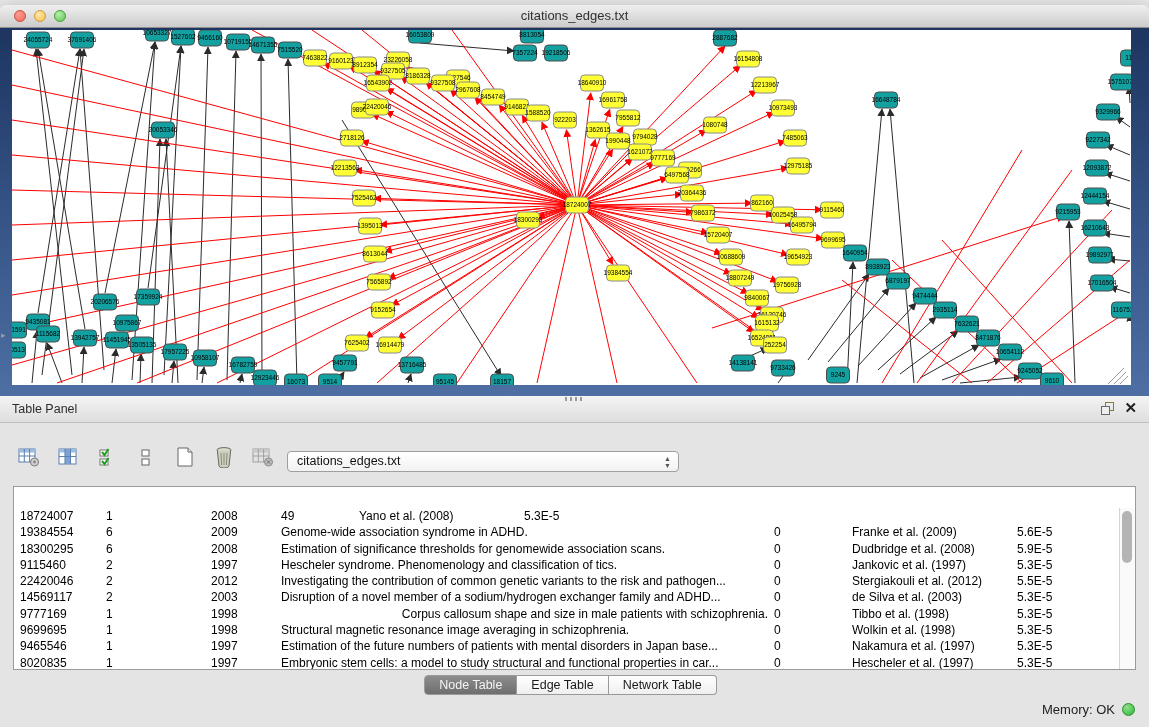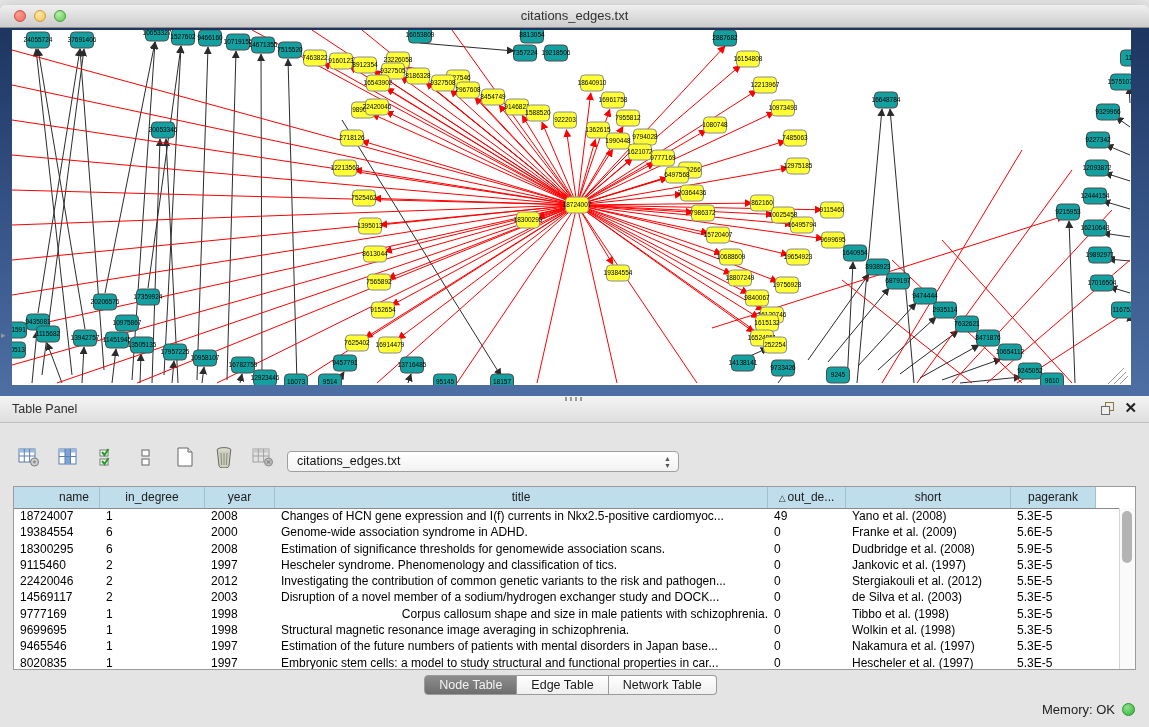--- a/index.html
+++ b/index.html
@@ -811,43 +811,33 @@
 
   <div class="dropdown">
     <span>citations_edges.txt</span>
     <span class="dd-arrows">
         <span>▲</span>
         <span>▼</span>
       </span>
   </div>
 
   <div class="table-box">
-    <div class="thead" id="thead">
-        <div class="th right" style="width: 86px;"><span>name</span></div>
-        <div class="th" style="width: 105px;"><span>in_degree</span></div>
-        <div class="th" style="width: 70px;"><span>year</span></div>
-        <div class="th" style="width: 493px;"><span>title</span></div>
-        <div class="th" style="width: 78px;"><span class="sort-tri">△</span><span>out_de...</span></div>
-        <div class="th" style="width: 165px;"><span>short</span></div>
-        <div class="th" style="width: 85px;"><span>pagerank</span></div>
-      </div>
     <div class="tbody" id="tbody">
         <div class="trow">
           <div class="td" style="width: 86px;">18724007</div>
           <div class="td" style="width: 105px;">1</div>
           <div class="td" style="width: 70px;">2008</div>
-          <div class="td" style="width: 493px;">Changes of HCN gene expression and I(f) currents in Nkx2.5-positive cardiomyoc...</div>
           <div class="td" style="width: 78px;">49</div>
           <div class="td" style="width: 165px;">Yano et al. (2008)</div>
           <div class="td" style="width: 85px;">5.3E-5</div>
         </div>
         <div class="trow">
           <div class="td" style="width: 86px;">19384554</div>
           <div class="td" style="width: 105px;">6</div>
-          <div class="td" style="width: 70px;">2000</div>
+          <div class="td" style="width: 70px;">2009</div>
           <div class="td" style="width: 493px;">Genome-wide association syndrome in ADHD.</div>
           <div class="td" style="width: 78px;">0</div>
           <div class="td" style="width: 165px;">Franke et al. (2009)</div>
           <div class="td" style="width: 85px;">5.6E-5</div>
         </div>
         <div class="trow">
           <div class="td" style="width: 86px;">18300295</div>
           <div class="td" style="width: 105px;">6</div>
           <div class="td" style="width: 70px;">2008</div>
           <div class="td" style="width: 493px;">Estimation of significance thresholds for genomewide association scans.</div>
@@ -870,21 +860,21 @@
           <div class="td" style="width: 70px;">2012</div>
           <div class="td" style="width: 493px;">Investigating the contribution of common genetic variants to the risk and pathogen...</div>
           <div class="td" style="width: 78px;">0</div>
           <div class="td" style="width: 165px;">Stergiakouli et al. (2012)</div>
           <div class="td" style="width: 85px;">5.5E-5</div>
         </div>
         <div class="trow">
           <div class="td" style="width: 86px;">14569117</div>
           <div class="td" style="width: 105px;">2</div>
           <div class="td" style="width: 70px;">2003</div>
-          <div class="td" style="width: 493px;">Disruption of a novel member of a sodium/hydrogen exchanger study and DOCK...</div>
+          <div class="td" style="width: 493px;">Disruption of a novel member of a sodium/hydrogen exchanger family and ADHD...</div>
           <div class="td" style="width: 78px;">0</div>
           <div class="td" style="width: 165px;">de Silva et al. (2003)</div>
           <div class="td" style="width: 85px;">5.3E-5</div>
         </div>
         <div class="trow">
           <div class="td" style="width: 86px;">9777169</div>
           <div class="td" style="width: 105px;">1</div>
           <div class="td" style="width: 70px;">1998</div>
           <div class="td" style="width: 493px; text-align: right;">Corpus callosum shape and size in male patients with schizophrenia.</div>
           <div class="td" style="width: 78px;">0</div>

